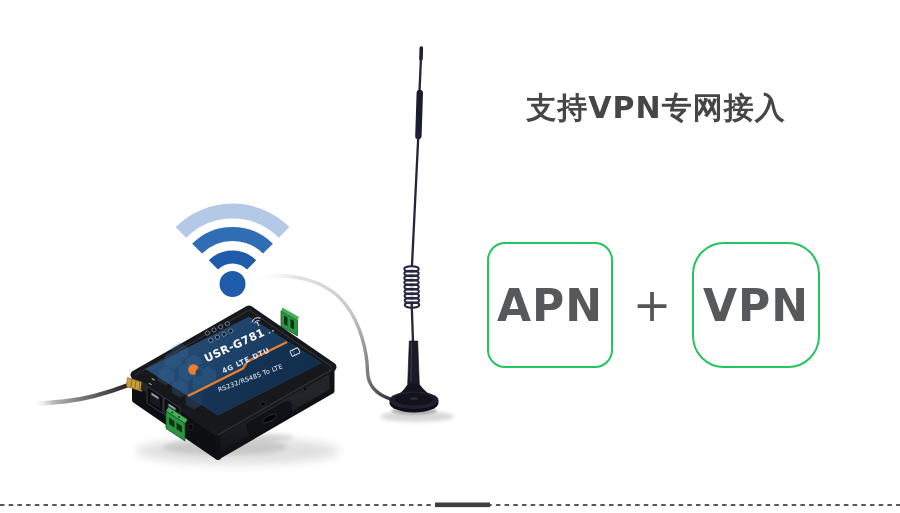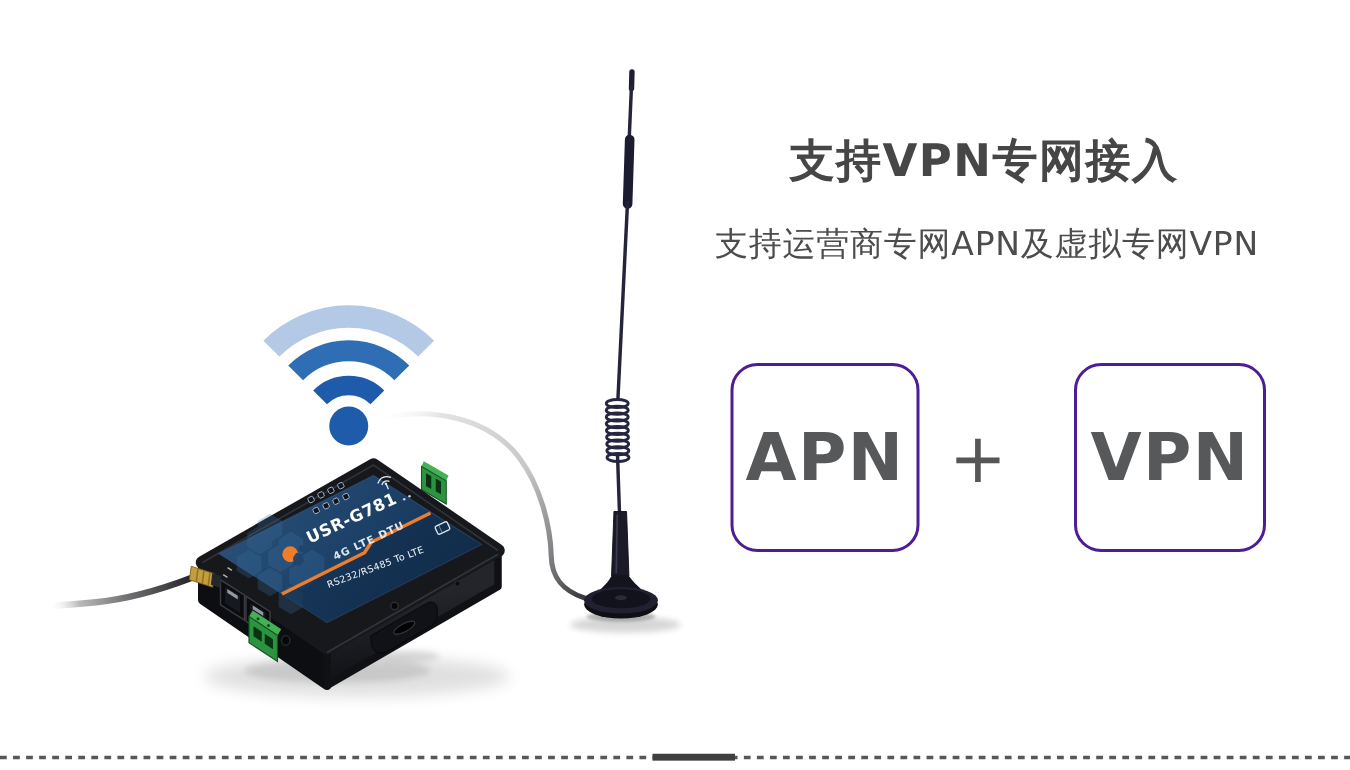--- a/index.html
+++ b/index.html
@@ -13,26 +13,26 @@
     font-size:30px;font-weight:700;color:#464646;letter-spacing:1px;line-height:34px;
   }
   .desc{
     position:absolute;left:446px;width:424px;text-align:center;
     font-size:22px;color:#4c4c4c;line-height:24px;letter-spacing:0.5px;
   }
   .desc-1{top:152px;}
   .desc-2{top:186px;}
   .badge{
     position:absolute;top:242px;height:122px;box-sizing:content-box;
-    border:2px solid #4c1d95;border-radius:18px;background:#ffffff;
+    border:2px solid #22c55e;border-radius:18px;background:#ffffff;
     display:flex;align-items:center;justify-content:center;
     font-size:44px;font-weight:700;color:#57585a;letter-spacing:1px;
   }
   .badge-apn{left:487px;width:122px;}
-  .badge-vpn{left:716px;width:124px;}
+  .badge-vpn{left:692px;width:124px;border-radius:32px;}
   .plus-sign{
     position:absolute;left:629px;top:279px;width:46px;text-align:center;
     font-size:46px;font-weight:400;color:#565656;line-height:52px;
   }
 </style>
 </head>
 <body>
 
 <div class="canvas">
 
@@ -228,21 +228,20 @@
       <circle cx="232.5" cy="284" r="13" fill="#1e5cab"></circle>
     </g>
 
     <g>
       <line x1="0" y1="505" x2="900" y2="505" stroke="#575757" stroke-width="2.2" stroke-dasharray="4.5 4.2"></line>
       <rect x="435" y="502.5" width="55" height="4.6" fill="#3f3f3f"></rect>
     </g>
   </svg>
 
   <div class="section-title">支持VPN专网接入</div>
-  <div class="desc desc-1">支持运营商专网APN及虚拟专网VPN</div>
 
   <div class="badge badge-apn">
     <span>APN</span>
   </div>
   <div class="plus-sign">+</div>
   <div class="badge badge-vpn">
     <span>VPN</span>
   </div>
 
 </div>

